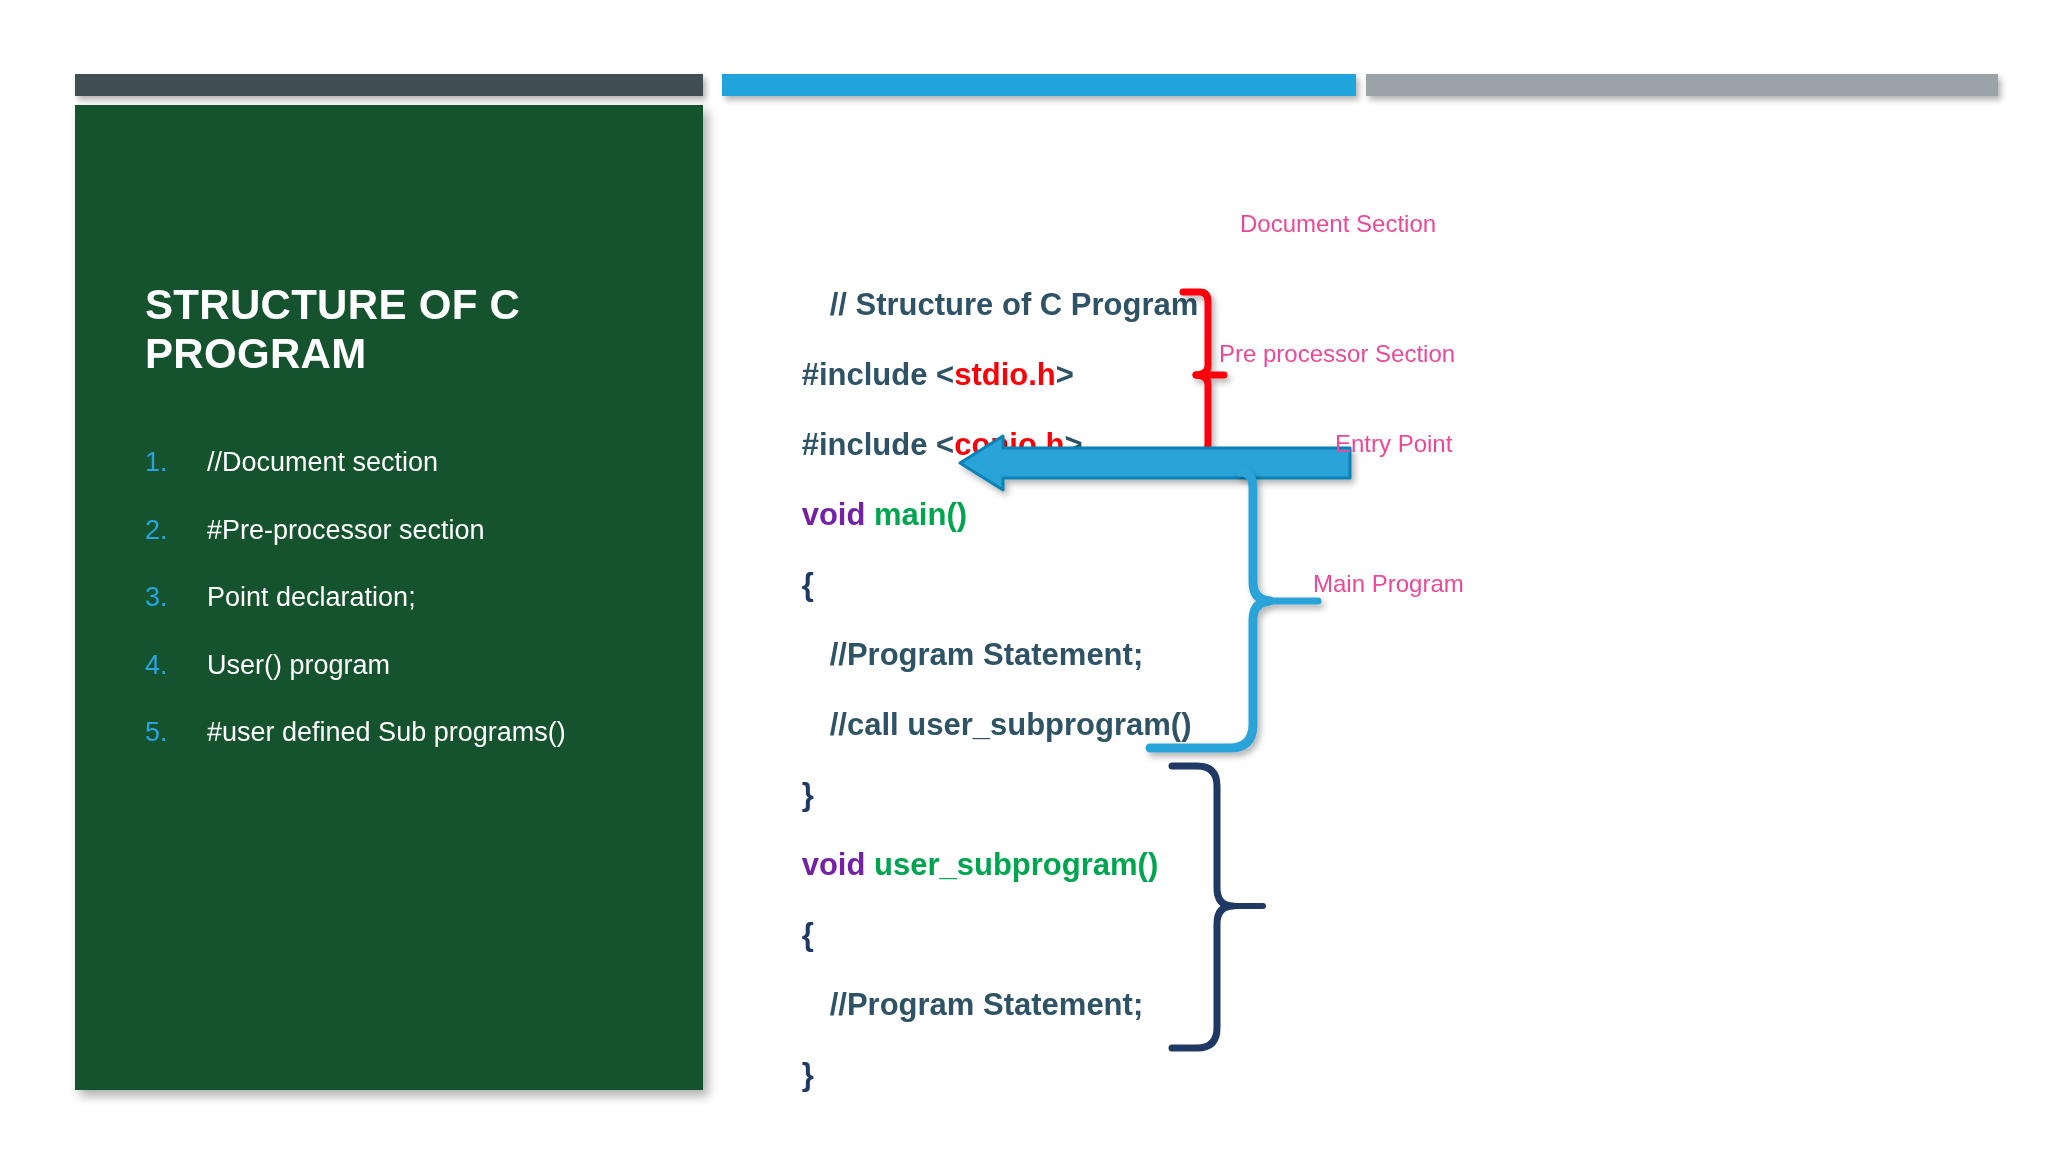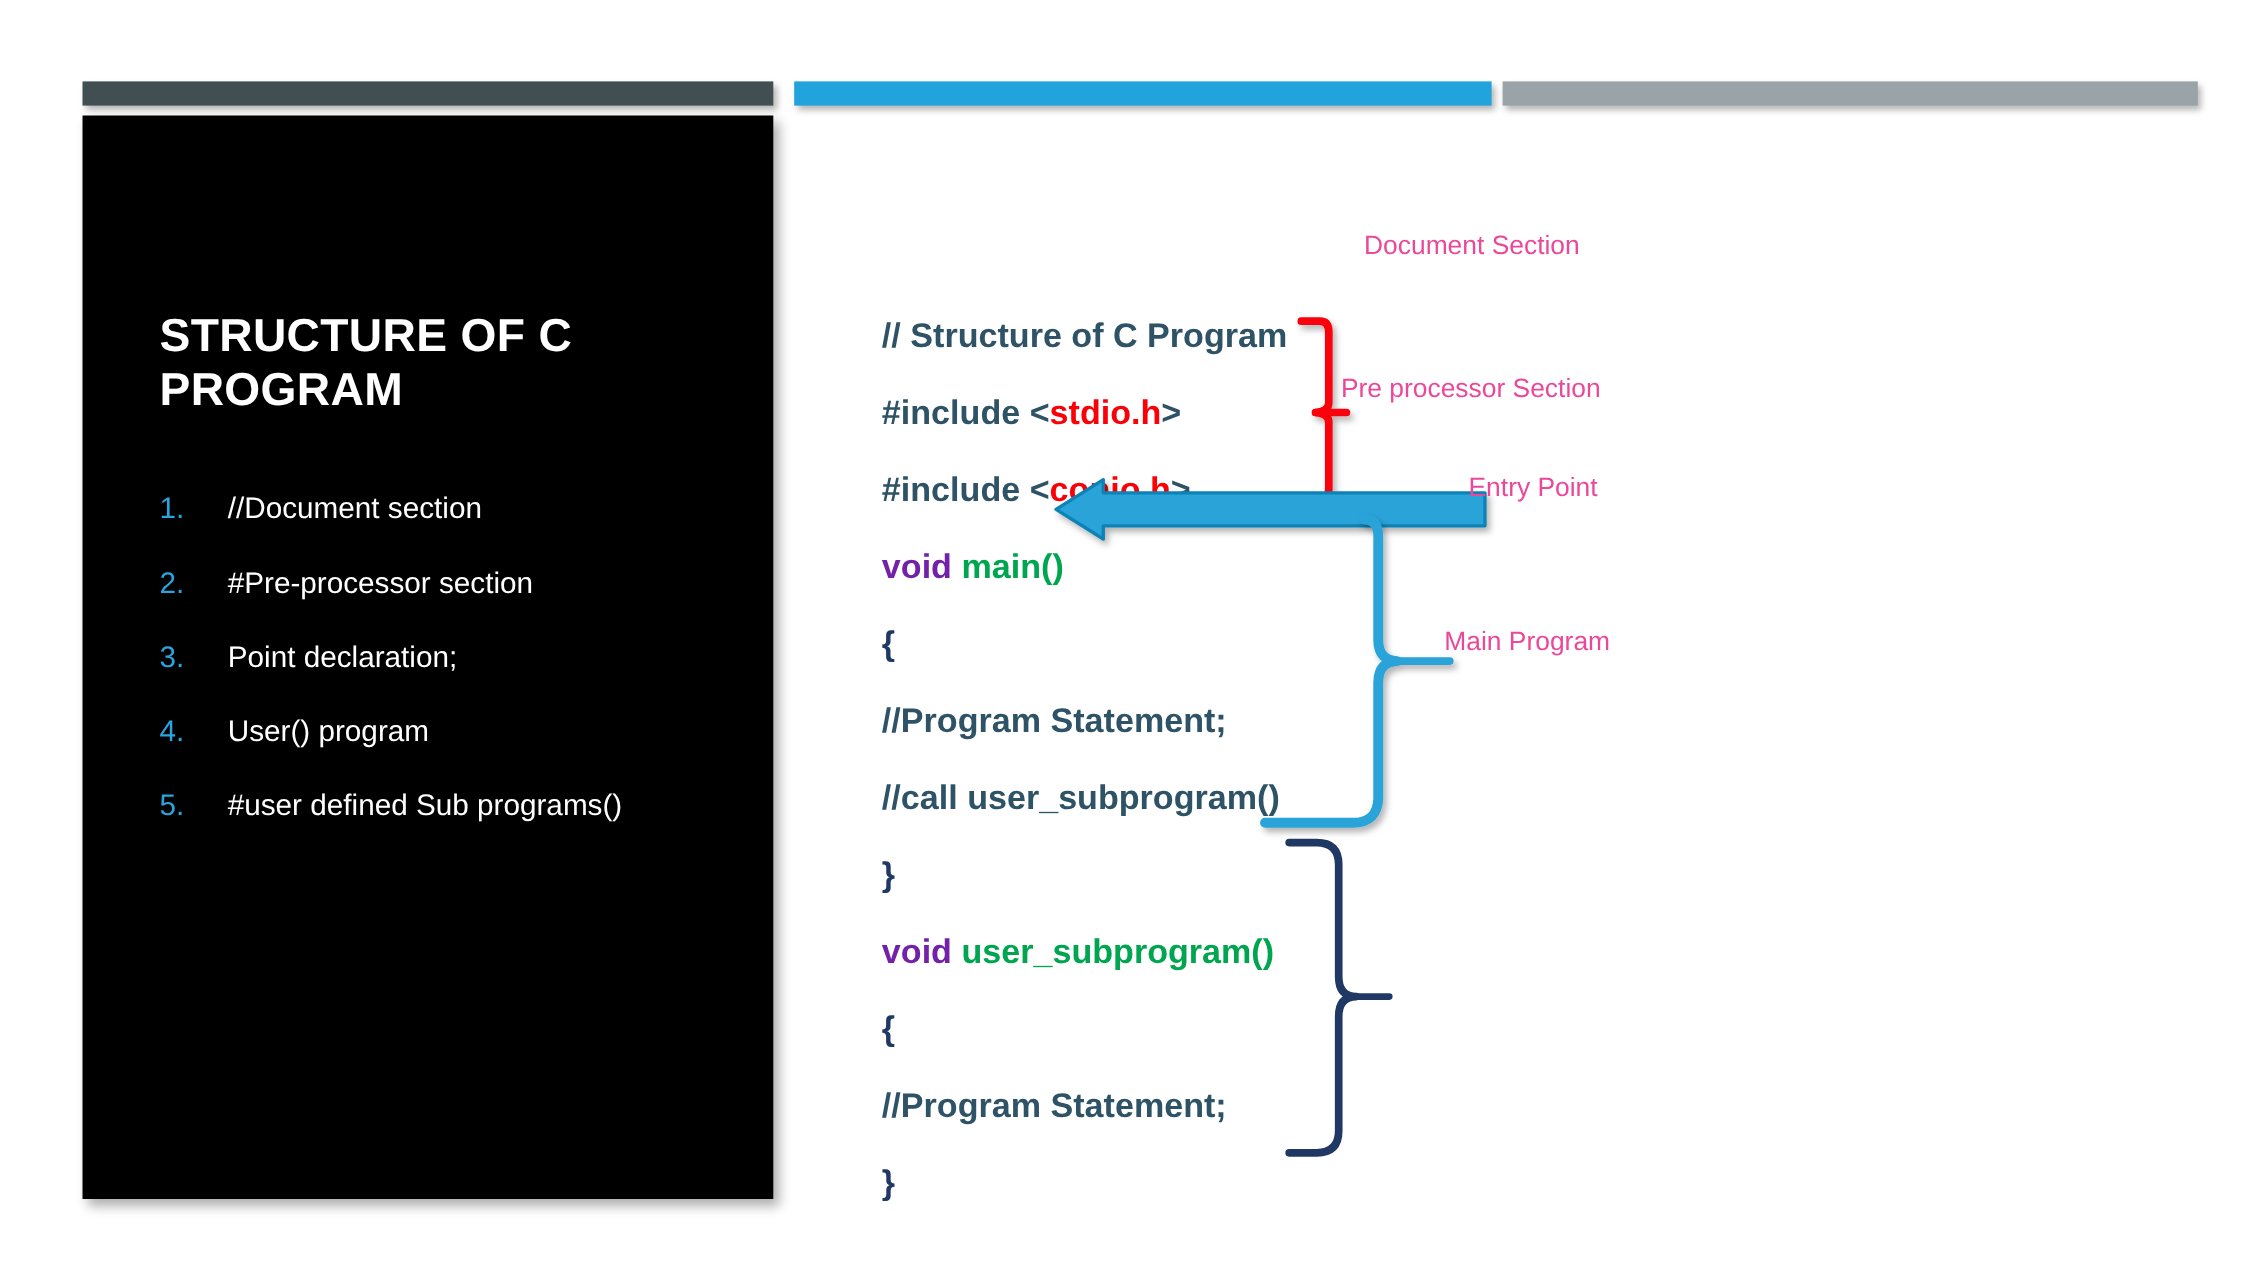--- a/index.html
+++ b/index.html
@@ -29,21 +29,21 @@
   #topbar-blue  { left: 722px;  width: 634px;  background: #21a3dc; }
   #topbar-gray  { left: 1366px; width: 632px;  background: #9aa3a8; }
 
   
   #left-panel {
     position: absolute;
     left: 75px;
     top: 105px;
     width: 628px;
     height: 985px;
-    background: #000000;
+    background: #14532d;
     box-shadow: 5px 6px 10px rgba(0,0,0,0.32);
   }
   #panel-title {
     position: absolute;
     left: 70px;
     top: 175px;
     width: 470px;
     color: #ffffff;
     font-size: 42px;
     font-weight: bold;
@@ -86,21 +86,21 @@
     font-size: 31px;
     font-weight: bold;
     color: #2e5266;
     white-space: pre;
     line-height: 70px;
   }
   .kw-void { color: #7322a8; }
   .kw-fn   { color: #00a550; }
   .kw-hdr  { color: #fb0007; }
   .brace   { color: #1f3864; }
-  .comment { color: #2e5266; }
+  .comment { color: #2e5266; margin-left: 28px; }
 
   
   .annot {
     position: absolute;
     color: #ec4899;
     font-size: 24px;
     white-space: nowrap;
   }
   #label-document { left: 1240px; top: 210px; }
   #label-preproc  { left: 1203px; top: 340px; margin-left: 16px; }

